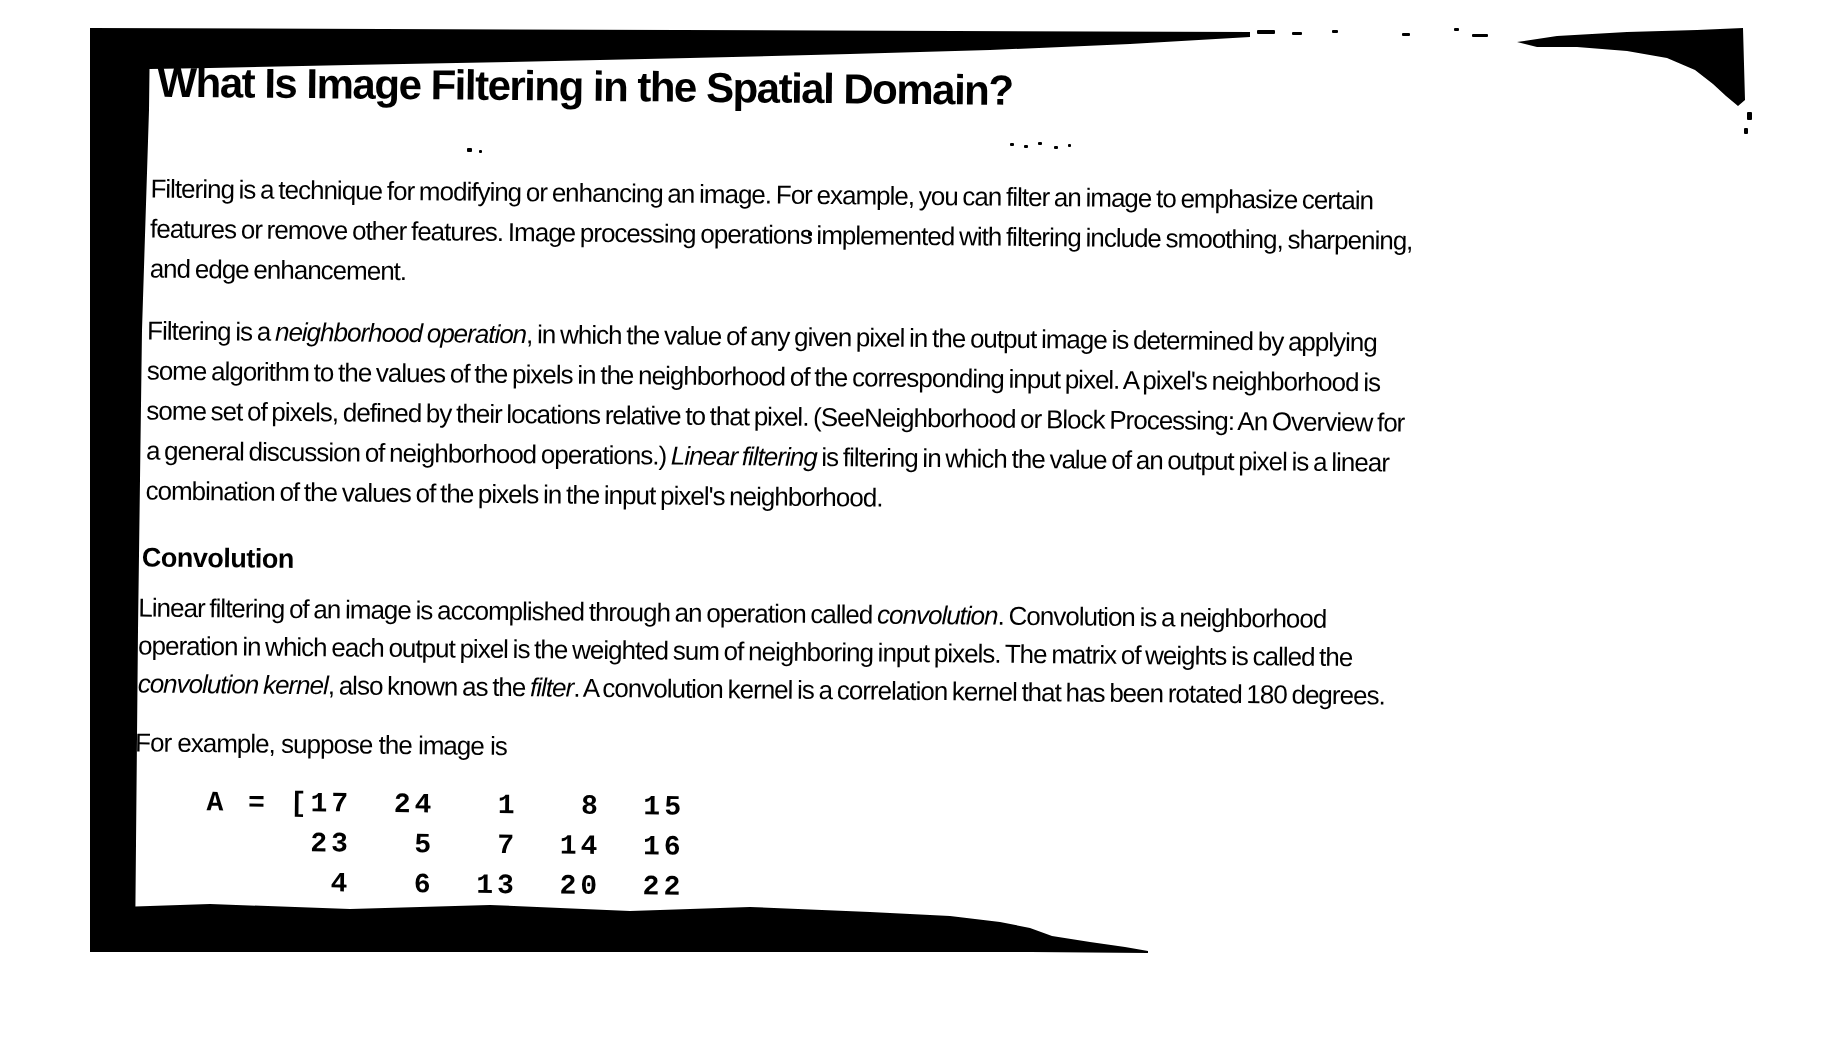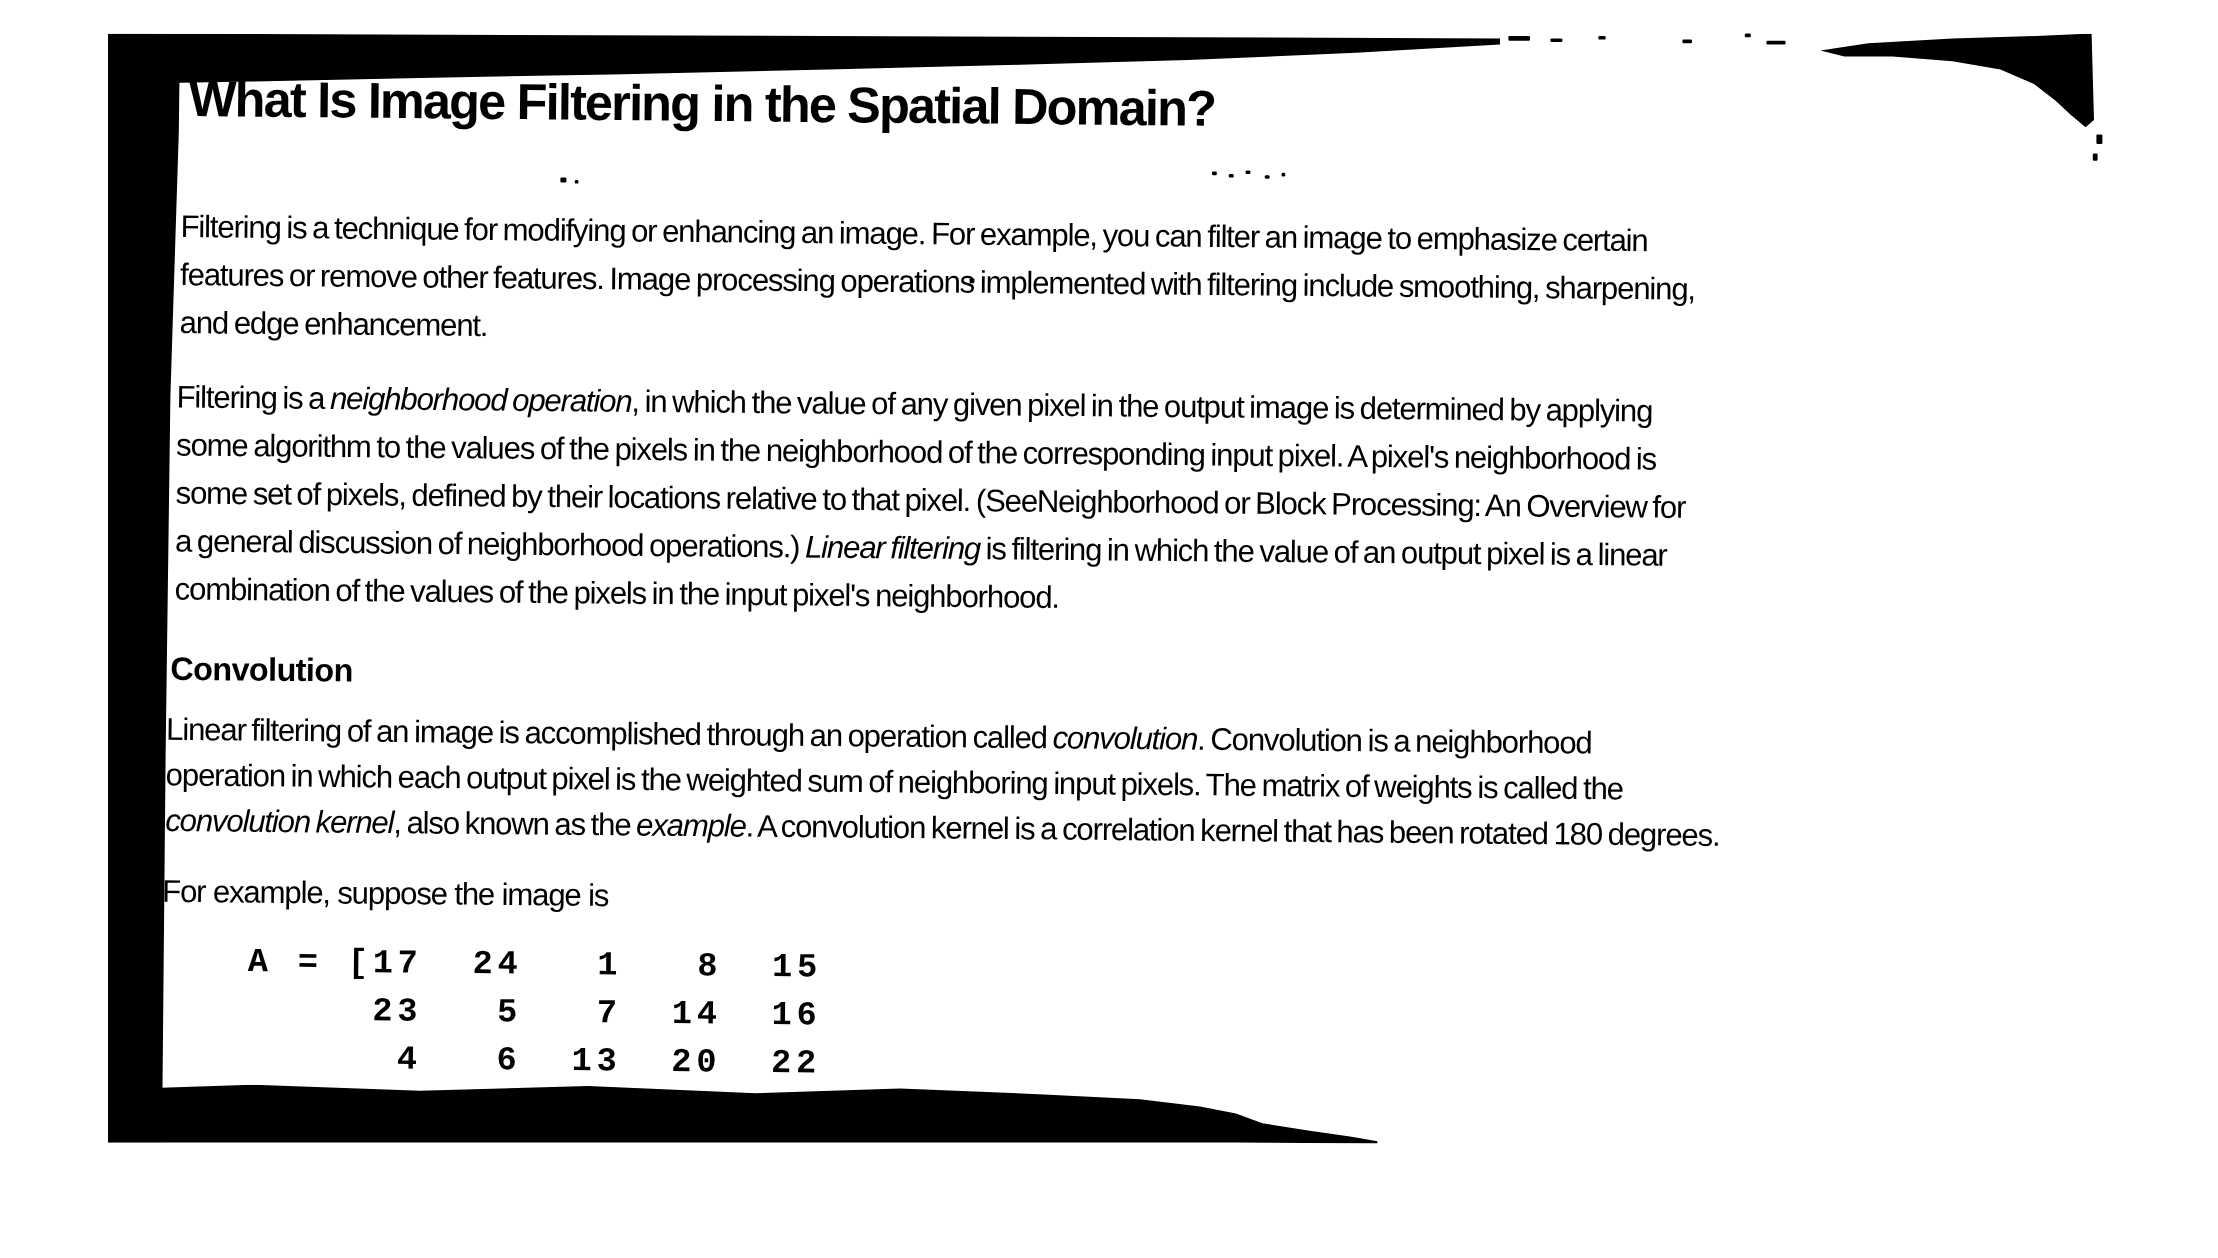--- a/index.html
+++ b/index.html
@@ -89,21 +89,21 @@
         <div class="line"><span>some set of pixels, defined by their locations relative to that pixel. (SeeNeighborhood or Block Processing: An Overview for</span></div>
         <div class="line"><span>a general discussion of neighborhood operations.) </span><em>Linear filtering</em><span> is filtering in which the value of an output pixel is a linear</span></div>
         <div class="line"><span>combination of the values of the pixels in the input pixel's neighborhood.</span></div>
       </div>
 
     <h2 class="section-heading">Convolution</h2>
 
     <div class="para p-conv">
         <div class="line"><span>Linear filtering of an image is accomplished through an operation called </span><em>convolution</em><span>. Convolution is a neighborhood</span></div>
         <div class="line"><span>operation in which each output pixel is the weighted sum of neighboring input pixels. The matrix of weights is called the</span></div>
-        <div class="line"><em>convolution kernel</em><span>, also known as the </span><em>example</em><span>. A convolution kernel is a correlation kernel that has been rotated 180 degrees.</span></div>
+        <div class="line"><em>convolution kernel</em><span>, also known as the </span><em>filter</em><span>. A convolution kernel is a correlation kernel that has been rotated 180 degrees.</span></div>
       </div>
 
     <div class="example-intro">For example, suppose the image is</div>
 
     <pre class="matrix-code">A = [17  24   1   8  15
      23   5   7  14  16
       4   6  13  20  22
      10  12  19  21   3</pre>
   </div>
 

